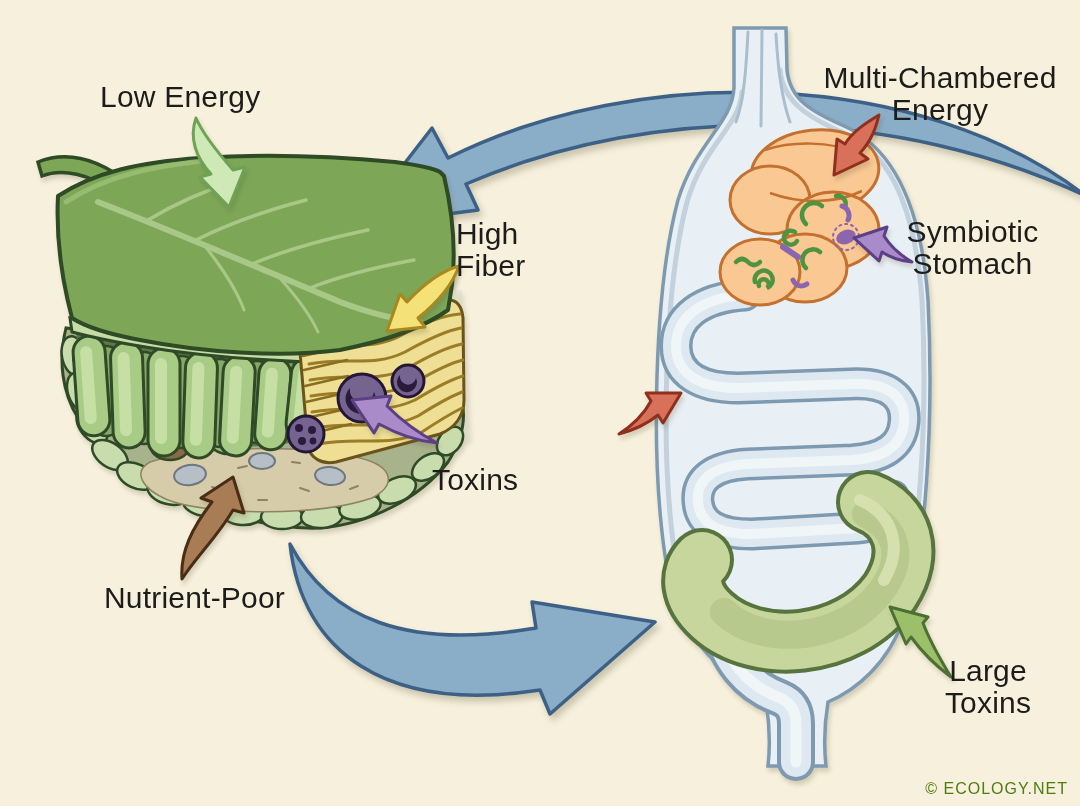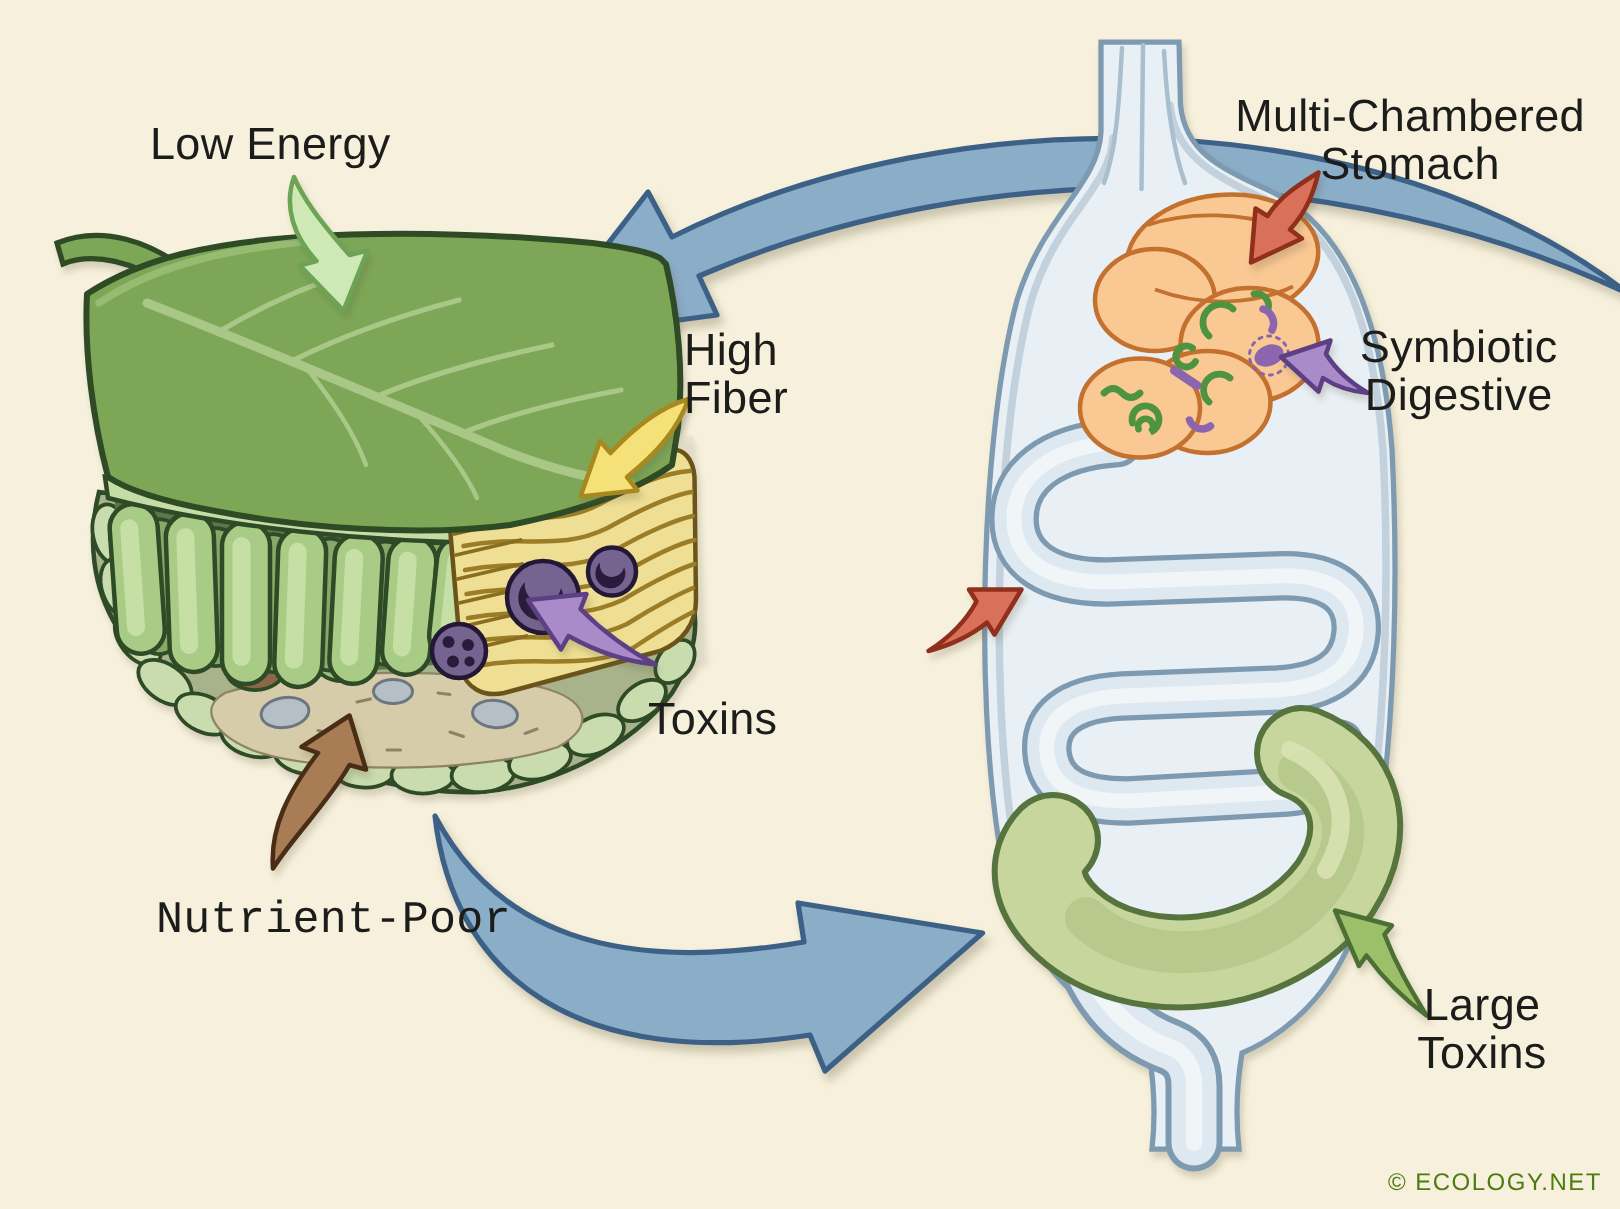--- a/index.html
+++ b/index.html
@@ -290,27 +290,27 @@
   </g>
 </svg>
 
 <div class="lbl" style="left:100px;top:81px;">Low Energy</div>
 
 <div class="lbl" style="left:456px;top:218px;">High
 Fiber</div>
 
 <div class="lbl" style="left:432px;top:416px;margin-top:48px;">Toxins</div>
 
-<div class="lbl" style="left:104px;top:599px;font-family:Liberation Mono, monospace;">Nutrient-Poor</div>
+<div class="lbl" style="left:104px;top:582px;">Nutrient-Poor</div>
 
 <div class="lbl center" style="left:815px;top:62px;width:250px;">Multi-Chambered
+Energy</div>
+
+<div class="lbl center" style="left:880px;top:216px;width:185px;">Symbiotic
 Stomach</div>
-
-<div class="lbl center" style="left:880px;top:216px;width:185px;">Symbiotic
-Digestive</div>
 
 
 <div class="lbl center" style="left:920px;top:655px;width:136px;">Large
 Toxins</div>
 
 <div class="watermark">© ECOLOGY.NET</div>
 
 </div>
 
 </body></html>

